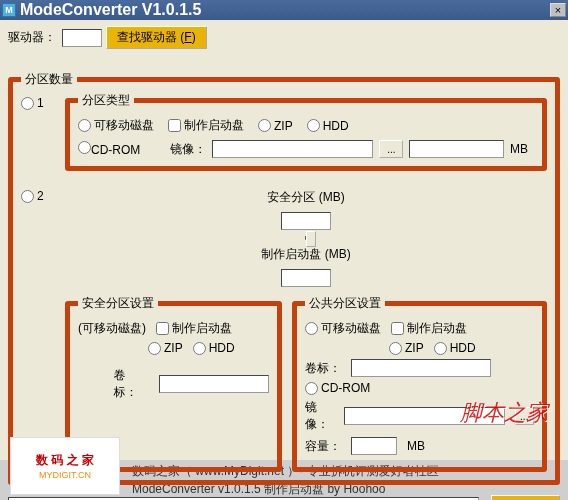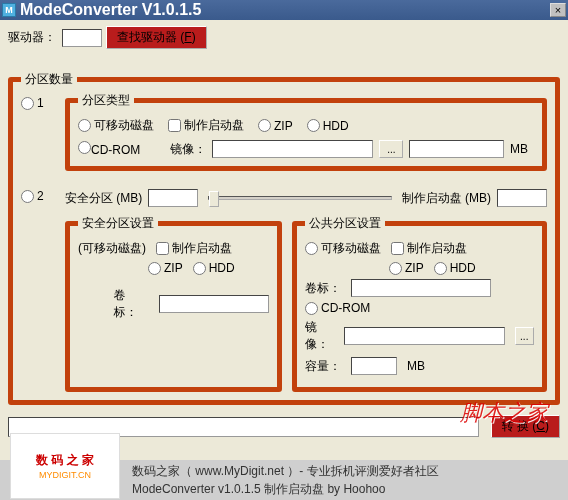--- a/index.html
+++ b/index.html
@@ -5,47 +5,47 @@
 * { box-sizing: border-box; font-family: "SimSun", "宋体", sans-serif; font-size: 12px; }
 body { margin: 0; background: #cfcfcf; width: 568px; height: 500px; overflow: hidden; }
 .titlebar { background: linear-gradient(#4a6a9c, #3a5a8c); height: 20px; display: flex; align-items: center; padding: 0 2px; color: #fff; }
 .titlebar .icon { width: 14px; height: 14px; background: #4fb0e0; border: 1px solid #2a7aa8; margin-right: 4px; display: flex; align-items: center; justify-content: center; font-size: 9px; color: #fff; font-weight: bold; }
 .titlebar .title { flex: 1; font-weight: bold; font-size: 16px; }
 .titlebar .close { width: 16px; height: 14px; background: #c0c0c0; border: 1px outset #ddd; text-align: center; line-height: 12px; font-family: Arial; font-size: 11px; color: #000; cursor: pointer; }
 .content { background: #ece9d8; padding: 6px 8px; height: 440px; }
 .row1 { display: flex; align-items: center; gap: 4px; margin-bottom: 22px; }
 .row1 label { margin-right: 2px; }
 .row1 input { width: 40px; height: 18px; border: 1px inset #999; background: #fff; }
-.btn { background: #b91c1c; border: 1px outset #fff; padding: 2px 10px; cursor: pointer; font-size: 12px; }
+.btn { background: #eab308; border: 1px outset #fff; padding: 2px 10px; cursor: pointer; font-size: 12px; }
 .btn u { text-decoration: underline; }
 fieldset { border: 5px solid #c2410c; border-radius: 3px; margin: 0 0 6px 0; padding: 4px 8px 8px 8px; position: relative; }
 fieldset > legend { padding: 0 4px; font-size: 12px; }
 .radio-col { display: flex; align-items: flex-start; gap: 6px; }
 .radio-col > .rlabel { display: flex; align-items: center; gap: 3px; padding-top: 4px; width: 38px; }
 .inner-group { flex: 1; }
 .type-row { display: flex; align-items: center; gap: 14px; margin: 4px 0; }
 .type-row label { display: flex; align-items: center; gap: 3px; }
 .type-row2 { display: flex; align-items: center; gap: 6px; margin-top: 6px; }
 .type-row2 input[type=text] { flex: 1; height: 18px; border: 1px inset #999; background: #fff; }
 .small-btn { width: 24px; height: 18px; border: 1px outset #fff; background: #ece9d8; cursor: pointer; padding:0; font-size:10px; }
 .mb-label { width: 24px; }
-.sec2-top { display: flex; align-items: center; gap: 6px; margin: 4px 0 8px 0; }
+.sec2-top { display: flex; align-items: center; gap: 6px; margin: 4px 0 8px 0; flex-direction: column; }
 .sec2-top input[type=text] { width: 50px; height: 18px; border: 1px inset #999; background:#fff; }
 .slider-wrap { flex: 1; display: flex; align-items: center; }
 .slider-track { flex: 1; height: 4px; background: #d4d0c8; border: 1px inset #aaa; position: relative; margin: 0 4px; }
 .slider-thumb { position: absolute; left: 0; top: -6px; width: 10px; height: 16px; background: #ece9d8; border: 1px outset #fff; }
 .dual { display: flex; gap: 10px; }
 .dual fieldset { flex: 1; margin: 0; }
 .prow { display: flex; align-items: center; gap: 10px; margin: 4px 0; }
 .prow label { display: flex; align-items: center; gap: 3px; }
 .prow input[type=text] { height: 18px; border: 1px inset #999; background: #fff; }
 .bottom-row { display: flex; align-items: center; gap: 12px; margin-top: 10px; }
 .bottom-row input[type=text] { flex: 1; height: 20px; border: 1px inset #999; background: #fff; }
 .footer { display: flex; align-items: center; padding: 4px 10px; gap: 12px; height: 40px; }
-.logo-box { width: 110px; height: 66px; border: 1px solid #ddd; background: #fff; display: flex; align-items: center; justify-content: center; flex-direction: column; gap: 1px; color: #c00; font-weight: bold; font-size: 13px; position: relative; top: -14px; }
+.logo-box { width: 110px; height: 58px; border: 1px solid #ddd; background: #fff; display: flex; align-items: center; justify-content: center; flex-direction: column; gap: 1px; color: #c00; font-weight: bold; font-size: 13px; position: relative; top: -14px; }
 .logo-box .sub { color: #ff8c00; font-size: 9px; font-weight: normal; }
 .footer-text { font-size: 11px; color: #333; line-height: 1.5; }
 .watermark { position: absolute; right: 20px; top: 398px; color: #d00; font-family: "KaiTi", serif; font-size: 22px; font-style: italic; pointer-events: none; opacity: 0.85; text-shadow: 1px 1px 0 #fff; }
 input[type=radio], input[type=checkbox] { margin: 0; }
 </style>
 </head>
 <body>
 
 <div class="titlebar">
   <span class="icon">M</span>

